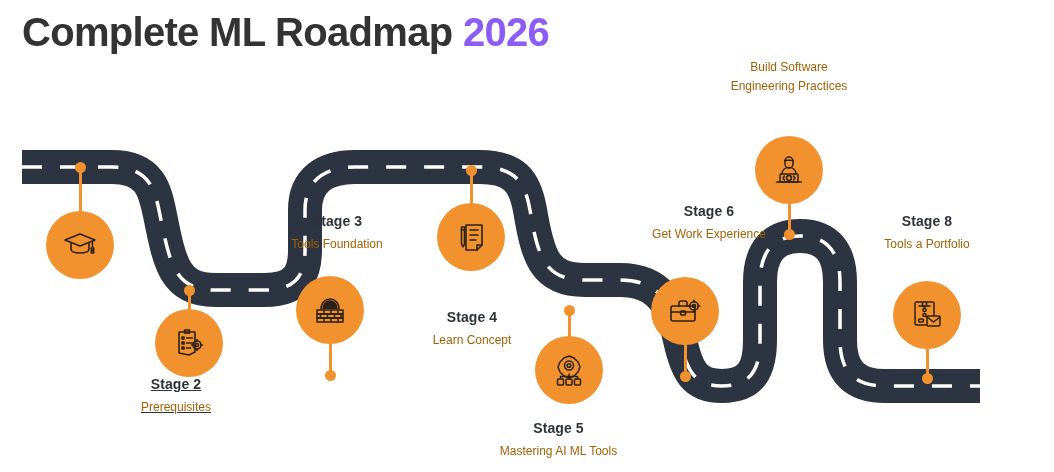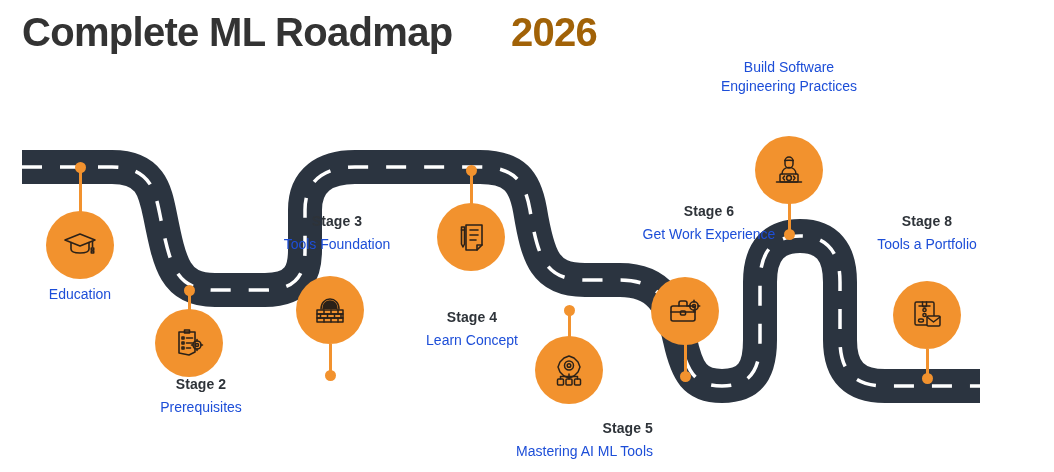--- a/index.html
+++ b/index.html
@@ -23,22 +23,21 @@
     position: absolute;
     left: 22px;
     top: 10px;
     font-size: 40px;
     font-weight: bold;
     letter-spacing: -0.7px;
     color: #333333;
     white-space: nowrap;
   }
   .title .year {
-    color: #a16207;
-    margin-left: 48px;
+    color: #8b5cf6;
   }
   #road-svg {
     position: absolute;
     left: 0;
     top: 0;
     width: 1054px;
     height: 472px;
   }
   .stage {
     position: absolute;
@@ -76,23 +75,23 @@
   }
   .label .stage-name {
     display: block;
     font-size: 14px;
     font-weight: bold;
     letter-spacing: 0.1px;
     margin-bottom: 6px;
   }
   .label .stage-desc {
     display: block;
-    font-size: 14px;
+    font-size: 12px;
     font-weight: normal;
-    color: #1d4ed8;
+    color: #a16207;
     line-height: 19px;
   }
   .label.two-line .stage-desc {
     white-space: pre-line;
   }
 </style>
 </head>
 <body>
 
 <div id="canvas">
@@ -154,21 +153,20 @@
         <svg width="36" height="36" viewBox="0 0 36 36" fill="none" stroke="#2B2118" stroke-width="1.6" stroke-linecap="round" stroke-linejoin="round">
           <path d="M3 13 L18 7 L33 13 L18 19 Z"></path>
           <path d="M9 15.5 V22 C9 24.5 13 26 18 26 C23 26 27 24.5 27 22 V15.5"></path>
           <path d="M30.5 14.2 V20"></path>
           <path d="M29.3 21 h2.4 v2 h-2.4 z"></path>
           <path d="M29.3 24 h2.4 v2 h-2.4 z"></path>
         </svg>
       </span>
     </div>
     <div class="label" style="left:0px; top:285px; width:160px;">
-      <span class="stage-desc">Education</span>
     </div>
   </div>
 
   <div class="stage">
     <div class="dot" style="left:184px; top:285px;"></div>
     <div class="connector" style="left:188px; top:290px; height:22px;"></div>
     <div class="stage-circle" style="left:155px; top:309px;">
       <span>
         <svg width="36" height="36" viewBox="0 0 36 36" fill="none" stroke="#2B2118" stroke-width="1.6" stroke-linecap="round" stroke-linejoin="round">
           <path d="M8 7 h16 v20 l-6 3 -10 -2 z"></path>
@@ -178,21 +176,21 @@
           <path d="M11 22 h2 v2 h-2 z"></path>
           <path d="M15.5 13 h6"></path>
           <path d="M15.5 18 h6"></path>
           <path d="M15.5 23 h4"></path>
           <circle cx="26" cy="20" r="4"></circle>
           <circle cx="26" cy="20" r="1.5"></circle>
           <path d="M26 14.5 v1.5 M26 24 v1.5 M20.5 20 h1.5 M30 20 h1.5"></path>
         </svg>
       </span>
     </div>
-    <div class="label" style="left:121px; top:376px; width:160px;">
+    <div class="label" style="left:96px; top:376px; width:160px;text-decoration:underline;">
       <span class="stage-name">Stage 2</span>
       <span class="stage-desc">Prerequisites</span>
     </div>
   </div>
 
   <div class="stage">
     <div class="dot" style="left:325px; top:370px;"></div>
     <div class="connector" style="left:329px; top:344px; height:30px;"></div>
     <div class="stage-circle" style="left:296px; top:276px;">
       <span>
@@ -245,21 +243,21 @@
           <path d="M18 4 l5 2 4 4 2 5 -2 5 -4 4 -5 2 -5 -2 -4 -4 -2 -5 2 -5 4 -4 z"></path>
           <circle cx="18" cy="13.5" r="4.5"></circle>
           <circle cx="18" cy="13.5" r="1.8"></circle>
           <path d="M18 22 v5 M18 24.5 H9.5 v2.5 M18 24.5 H26.5 v2.5"></path>
           <rect x="6.5" y="27" width="6" height="6" rx="1"></rect>
           <rect x="15" y="27" width="6" height="6" rx="1"></rect>
           <rect x="23.5" y="27" width="6" height="6" rx="1"></rect>
         </svg>
       </span>
     </div>
-    <div class="label" style="left:488px; top:420px; width:165px;text-align:right;">
+    <div class="label" style="left:476px; top:420px; width:165px;">
       <span class="stage-name">Stage 5</span>
       <span class="stage-desc">Mastering AI ML Tools</span>
     </div>
   </div>
 
   <div class="stage">
     <div class="dot" style="left:680px; top:371px;"></div>
     <div class="connector" style="left:684px; top:344px; height:31px;"></div>
     <div class="stage-circle" style="left:651px; top:277px;">
       <span>

